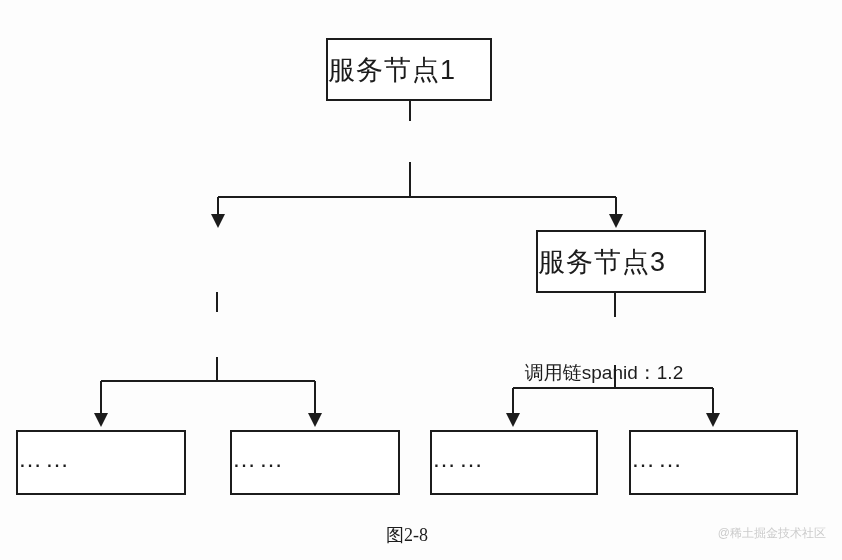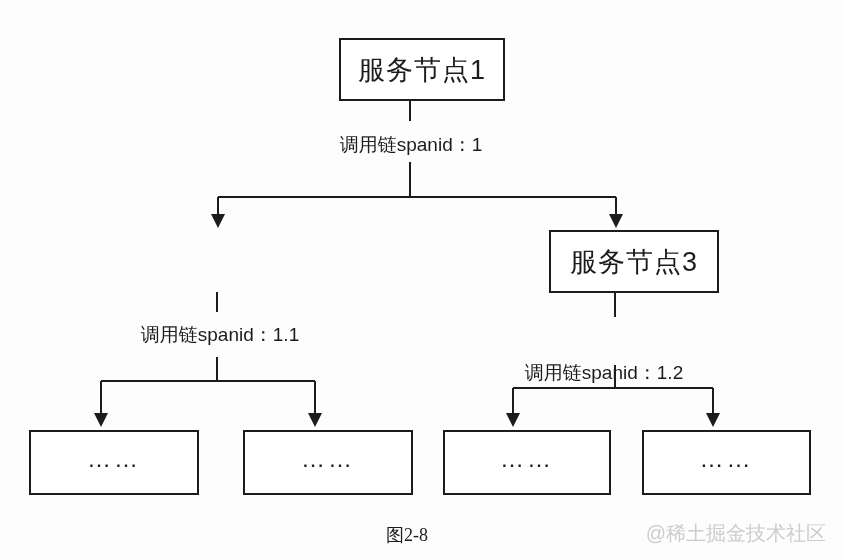--- a/index.html
+++ b/index.html
@@ -34,23 +34,21 @@
     fill: var(--line);
     stroke: none;
   }
   .node {
     position: absolute;
     box-sizing: border-box;
     border: 2px solid var(--line);
     background: #ffffff;
     display: flex;
     align-items: center;
-    justify-content: center;
     color: var(--text);
-    margin-left: 13px;
   }
   .node .node-text {
     font-size: 27px;
     letter-spacing: 1px;
     white-space: nowrap;
   }
   .node1 { left: 326px; top: 38px;  width: 166px; height: 63px; }
   .node2 { left: 133px; top: 229px; width: 171px; height: 63px; }
   .node3 { left: 536px; top: 230px; width: 170px; height: 63px; }
   .leaf1 { left: 16px;  top: 430px; width: 170px; height: 65px; }
@@ -78,21 +76,21 @@
     transform: translate(-50%, -50%);
     font-family: "Liberation Serif", "DejaVu Serif", serif;
     font-size: 18px;
     color: var(--text);
     white-space: nowrap;
   }
   .watermark {
     position: absolute;
     right: 16px; top: 533px;
     transform: translateY(-50%);
-    font-size: 20px;
+    font-size: 12px;
     color: var(--watermark);
     white-space: nowrap;
   }
 </style>
 </head>
 <body>
 
 <div class="canvas">
 
   <svg class="connector-layer" viewBox="0 0 842 560">
@@ -119,28 +117,26 @@
     <path d="M513 388 V415"></path>
     <path d="M713 388 V415"></path>
     <polygon points="506,413 520,413 513,427"></polygon>
     <polygon points="706,413 720,413 713,427"></polygon>
   </svg>
 
   <div class="node node1">
     <span class="node-text">服务节点1</span>
   </div>
 
-  <div class="edge-label edge-label1">调用链spanid：1</div>
 
 
   <div class="node node3">
     <span class="node-text">服务节点3</span>
   </div>
 
-  <div class="edge-label edge-label2">调用链spanid：1.1</div>
 
   <div class="edge-label edge-label3">调用链spanid：1.2</div>
 
   <div class="node leaf leaf1">
     <span class="node-text">……</span>
   </div>
 
   <div class="node leaf leaf2">
     <span class="node-text">……</span>
   </div>

